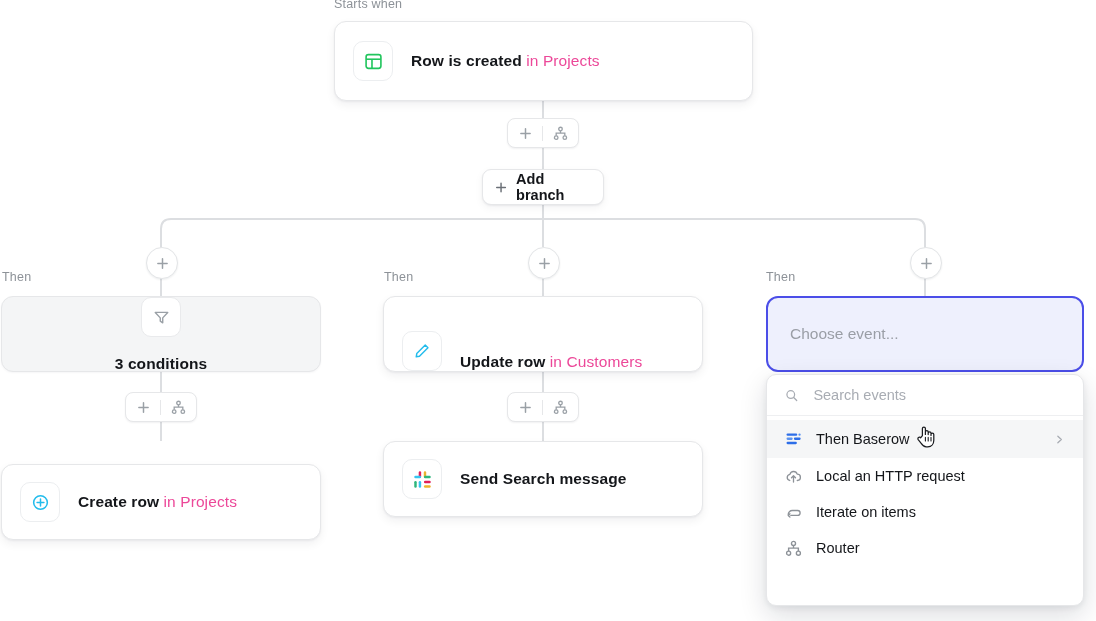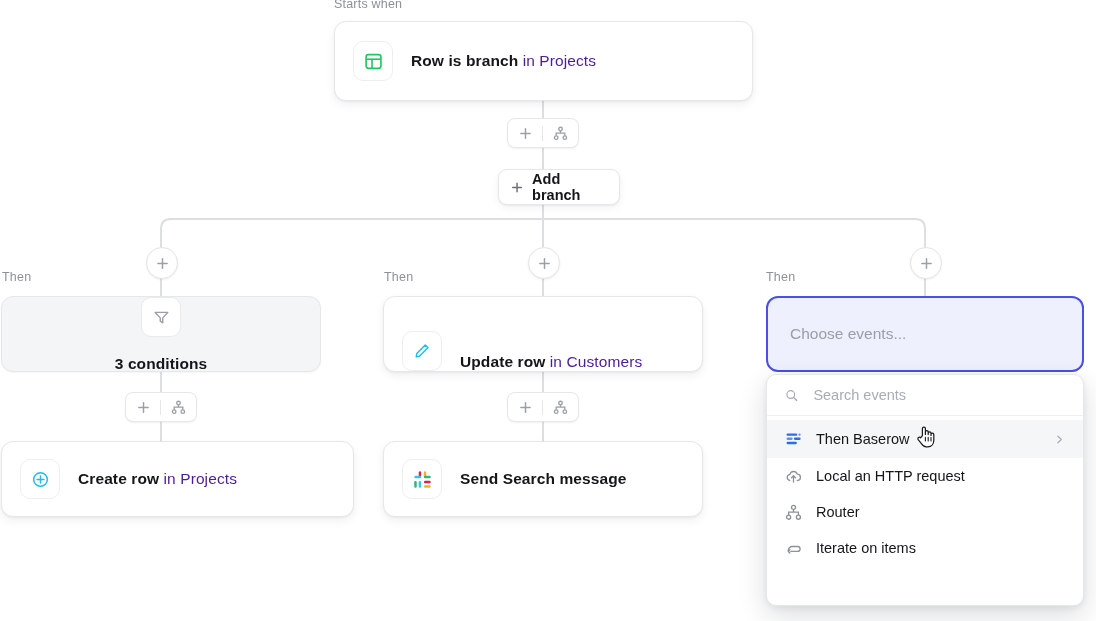--- a/index.html
+++ b/index.html
@@ -34,21 +34,21 @@
     background:#ffffff;
     border:1px solid #eceef0;
     border-radius:10px;
     display:flex;align-items:center;justify-content:center;
   }
   .node.cond .node-ico{border-color:#e9eaec;}
   .node-label{
     font-size:15.5px;color:#14161a;font-weight:700;letter-spacing:.1px;
     white-space:nowrap;
   }
-  .node-label .sub{color:#4c1d95;font-weight:400;}
+  .node-label .sub{color:#ec4899;font-weight:400;}
 
   
   .stage-label{
     position:absolute;
     font-size:12.5px;
     color:#8d9298;
     letter-spacing:.2px;
   }
 
   
@@ -75,21 +75,20 @@
     box-sizing:border-box;
     height:36px;
     background:#ffffff;
     border:1px solid #e6e7e9;
     border-radius:9px;
     box-shadow:0 1px 2px rgba(16,24,40,.06),0 3px 8px rgba(16,24,40,.05);
     display:flex;align-items:center;justify-content:center;
     gap:9px;
     padding:0 12px;
     cursor:pointer;
-    margin-left:16px;
   }
   .addbranch span.txt{font-size:14.5px;color:#14161a;font-weight:700;}
 
   
   .pcircle{
     position:absolute;
     width:30px;height:30px;
     border-radius:50%;
     background:#ffffff;
     border:1px solid #e3e5e7;
@@ -184,21 +183,21 @@
 
   <div class="node" style="left:334px;top:21px;width:419px;height:80px;">
     <div class="node-ico">
       <svg width="19" height="19" viewBox="0 0 20 20" fill="none" stroke="#21c55d" stroke-width="1.7">
         <rect x="2.2" y="2.8" width="15.6" height="14.4" rx="2.4"></rect>
         <path d="M2.2 7.6 H17.8"></path>
         <path d="M8.4 7.6 V17.2"></path>
       </svg>
     </div>
     <div class="node-label">
-      <span>Row is branch</span><span class="sub"> in Projects</span>
+      <span>Row is created</span><span class="sub"> in Projects</span>
     </div>
   </div>
 
   <div class="pill" style="left:507px;top:118px;width:72px;">
     <div class="pill-btn">
       <svg width="13" height="13" viewBox="0 0 14 14" stroke="#9aa0a6" stroke-width="1.6" stroke-linecap="round">
         <path d="M7 2 V12 M2 7 H12"></path>
       </svg>
     </div>
     <div class="pill-div"></div>
@@ -256,21 +255,21 @@
     <div class="pill-btn">
       <svg width="15" height="15" viewBox="0 0 16 16" fill="none" stroke="#9aa0a6" stroke-width="1.4">
         <circle cx="8" cy="3.2" r="1.9"></circle>
           <circle cx="3.4" cy="12.4" r="1.9"></circle>
           <circle cx="12.6" cy="12.4" r="1.9"></circle>
         <path d="M8 5.1 V7.6 M8 7.6 H3.4 V10.5 M8 7.6 H12.6 V10.5"></path>
       </svg>
     </div>
   </div>
 
-  <div class="node" style="left:1px;top:441px;width:353px;height:76px;">
+  <div class="node" style="left:1px;top:464px;width:320px;height:76px;">
     <div class="node-ico">
       <svg width="19" height="19" viewBox="0 0 20 20" fill="none" stroke="#22bcec" stroke-width="1.6" stroke-linecap="round">
         <circle cx="10" cy="10" r="7.2"></circle>
           <path d="M10 6.4 V13.6 M6.4 10 H13.6"></path>
       </svg>
     </div>
     <div class="node-label">
       <span>Create row</span><span class="sub"> in Projects</span>
     </div>
   </div>
@@ -317,21 +316,21 @@
           <rect x="13.8" y="7.2" width="8.6" height="3.1" rx="1.55" fill="#2eb67d"></rect>
         </g>
       </svg>
     </div>
     <div class="node-label">
       <span>Send Search message</span><span class="sub"></span>
     </div>
   </div>
 
   <div class="choose" style="left:766px;top:296px;width:318px;height:76px;">
-    <span class="ph">Choose events...</span>
+    <span class="ph">Choose event...</span>
   </div>
 
   <div class="dropdown" style="left:766px;top:374px;width:318px;height:232px;">
 
     <div class="dd-search">
       <svg width="15" height="15" viewBox="0 0 16 16" fill="none" stroke="#a8acb3" stroke-width="1.5" stroke-linecap="round">
         <circle cx="6.9" cy="6.9" r="4.6"></circle>
           <path d="M10.4 10.4 L14 14"></path>
       </svg>
       <input type="text" placeholder="Search events" style="">
@@ -358,37 +357,37 @@
       <div class="dd-item">
         <svg width="17" height="17" viewBox="0 0 18 18" fill="none" stroke="#8d9298" stroke-width="1.4" stroke-linecap="round" stroke-linejoin="round">
           <path d="M5 13.2 A3.3 3.3 0 0 1 5.2 6.7 A4 4 0 0 1 12.9 6.5 A3.1 3.1 0 0 1 13 13.2"></path>
           <path d="M9 14.8 V8.4 M6.9 10.3 L9 8.2 L11.1 10.3"></path>
         </svg>
         <span class="lbl">Local an HTTP request</span>
       </div>
 
 
       <div class="dd-item">
+        <svg width="17" height="17" viewBox="0 0 18 18" fill="none" stroke="#8d9298" stroke-width="1.4" stroke-linecap="round" stroke-linejoin="round">
+          <path d="M3.4 11.2 A4.3 4.3 0 0 1 7.7 6.9 H13.4 A2.6 2.6 0 0 1 13.4 12.1 H6.2"></path>
+          <path d="M5.2 10.3 L3.4 12.1 L5.2 13.7"></path>
+        </svg>
+        <span class="lbl">Iterate on items</span>
+      </div>
+
+      <div class="dd-item">
         <svg width="17" height="17" viewBox="0 0 16 16" fill="none" stroke="#8d9298" stroke-width="1.3">
           <circle cx="8" cy="3.2" r="1.9"></circle>
             <circle cx="3.4" cy="12.4" r="1.9"></circle>
             <circle cx="12.6" cy="12.4" r="1.9"></circle>
           <path d="M8 5.1 V7.6 M8 7.6 H3.4 V10.5 M8 7.6 H12.6 V10.5"></path>
         </svg>
         <span class="lbl">Router</span>
       </div>
 
-      <div class="dd-item">
-        <svg width="17" height="17" viewBox="0 0 18 18" fill="none" stroke="#8d9298" stroke-width="1.4" stroke-linecap="round" stroke-linejoin="round">
-          <path d="M3.4 11.2 A4.3 4.3 0 0 1 7.7 6.9 H13.4 A2.6 2.6 0 0 1 13.4 12.1 H6.2"></path>
-          <path d="M5.2 10.3 L3.4 12.1 L5.2 13.7"></path>
-        </svg>
-        <span class="lbl">Iterate on items</span>
-      </div>
-
     </div>
   </div>
 
   <div class="cursor" style="left:914px;top:424px;">
     <svg width="24" height="26" viewBox="0 0 24 26">
       <path d="M8.4 11.6 V4.6 a1.5 1.5 0 0 1 3 0 V10.4 V8.0 a1.4 1.4 0 0 1 2.8 0 V10.6 V9.2 a1.4 1.4 0 0 1 2.8 0 V11.4 V10.6 a1.4 1.4 0 0 1 2.8 0 V16.2 c0 3.6 -2.2 6.6 -6 6.6 h-1.6 c-2.4 0 -3.6 -1.2 -5 -3.4 L4.2 15.6 a1.5 1.5 0 0 1 2.4 -1.8 Z" fill="#ffffff" stroke="#1b1d21" stroke-width="1.25" stroke-linejoin="round"></path>
       <path d="M11.4 13.4 V17 M14.2 13.4 V17 M17 13.4 V17" stroke="#1b1d21" stroke-width="1.1" stroke-linecap="round"></path>
     </svg>
   </div>
 

